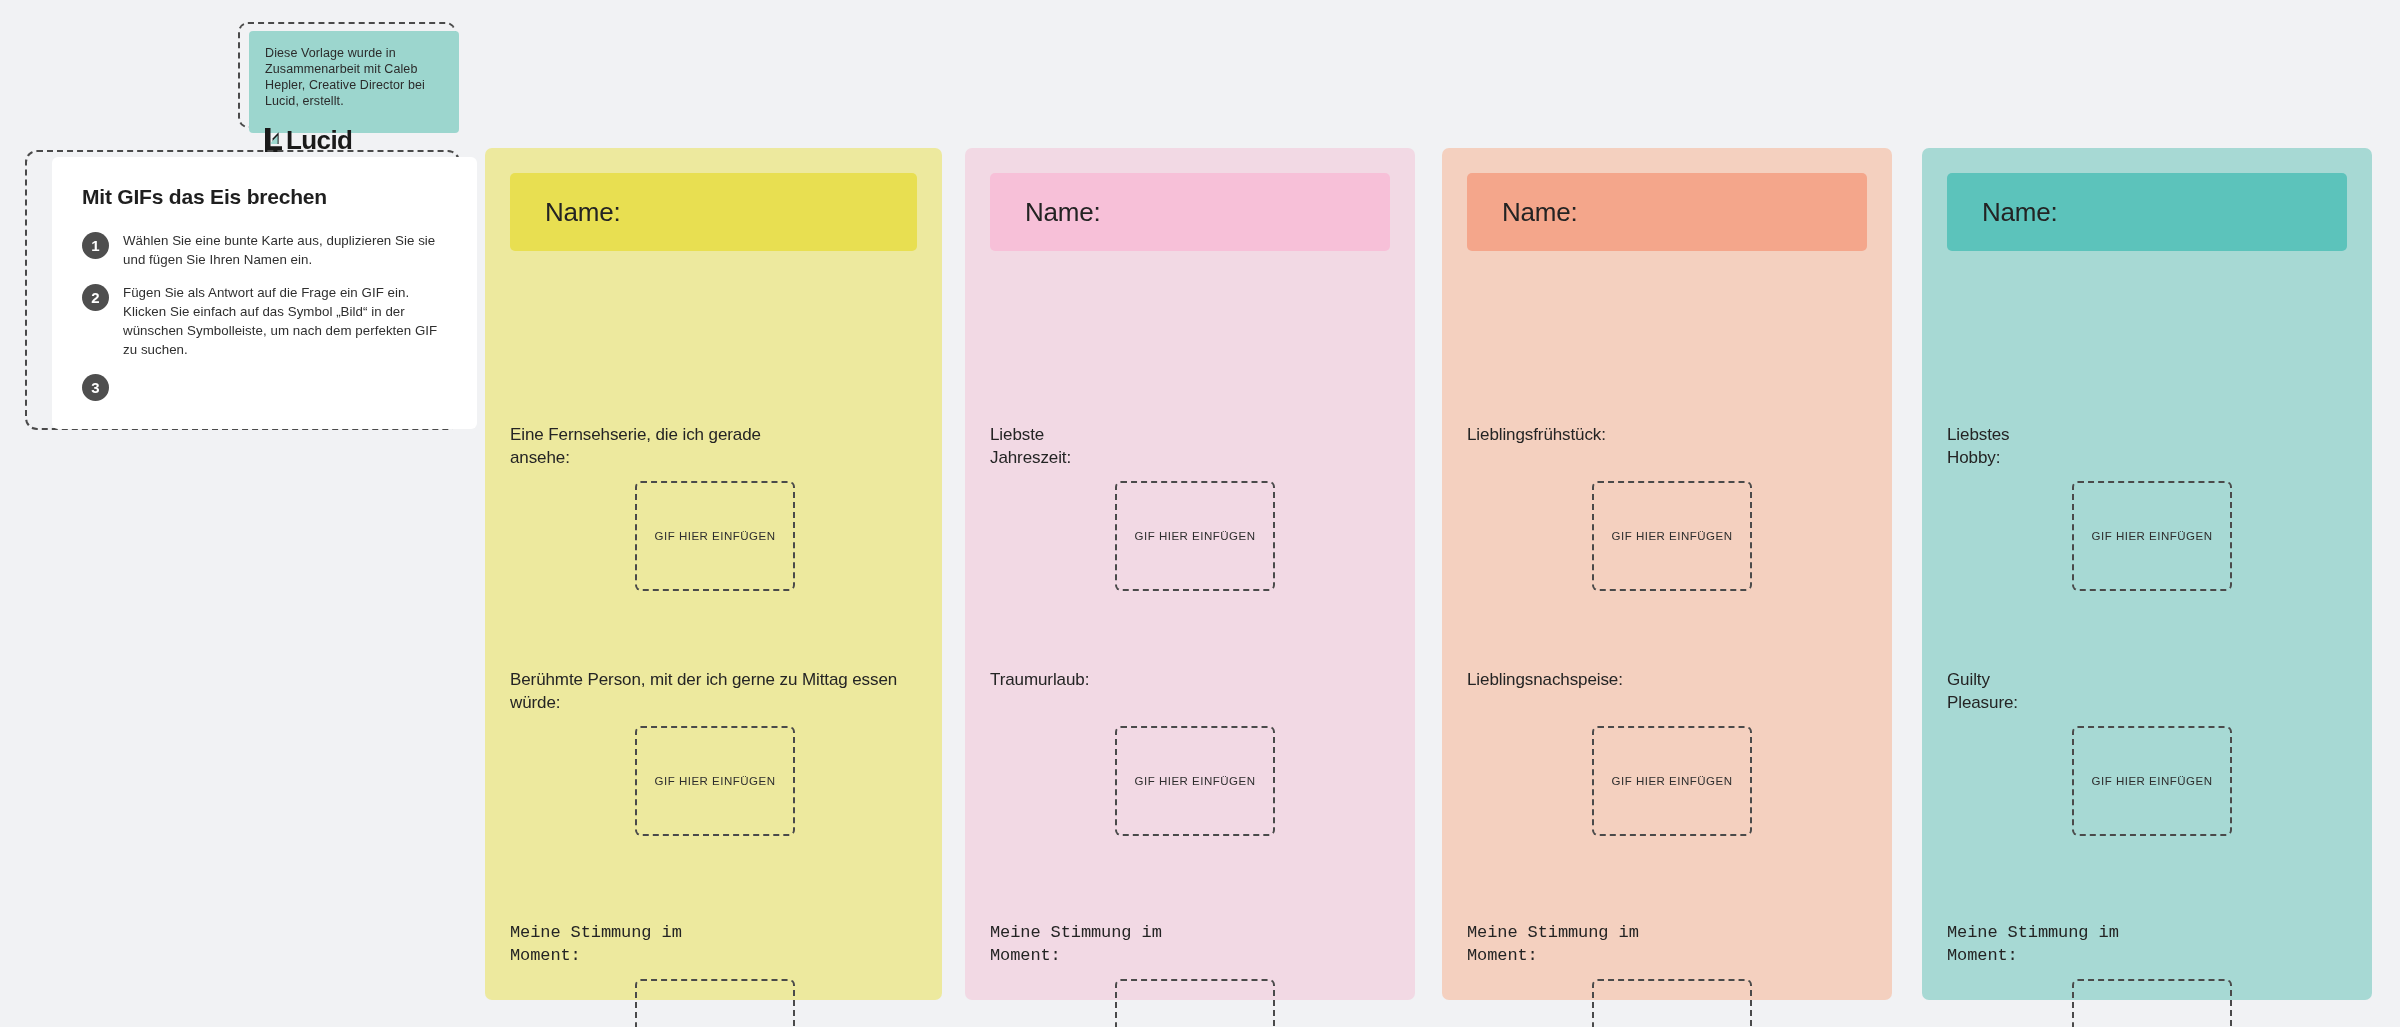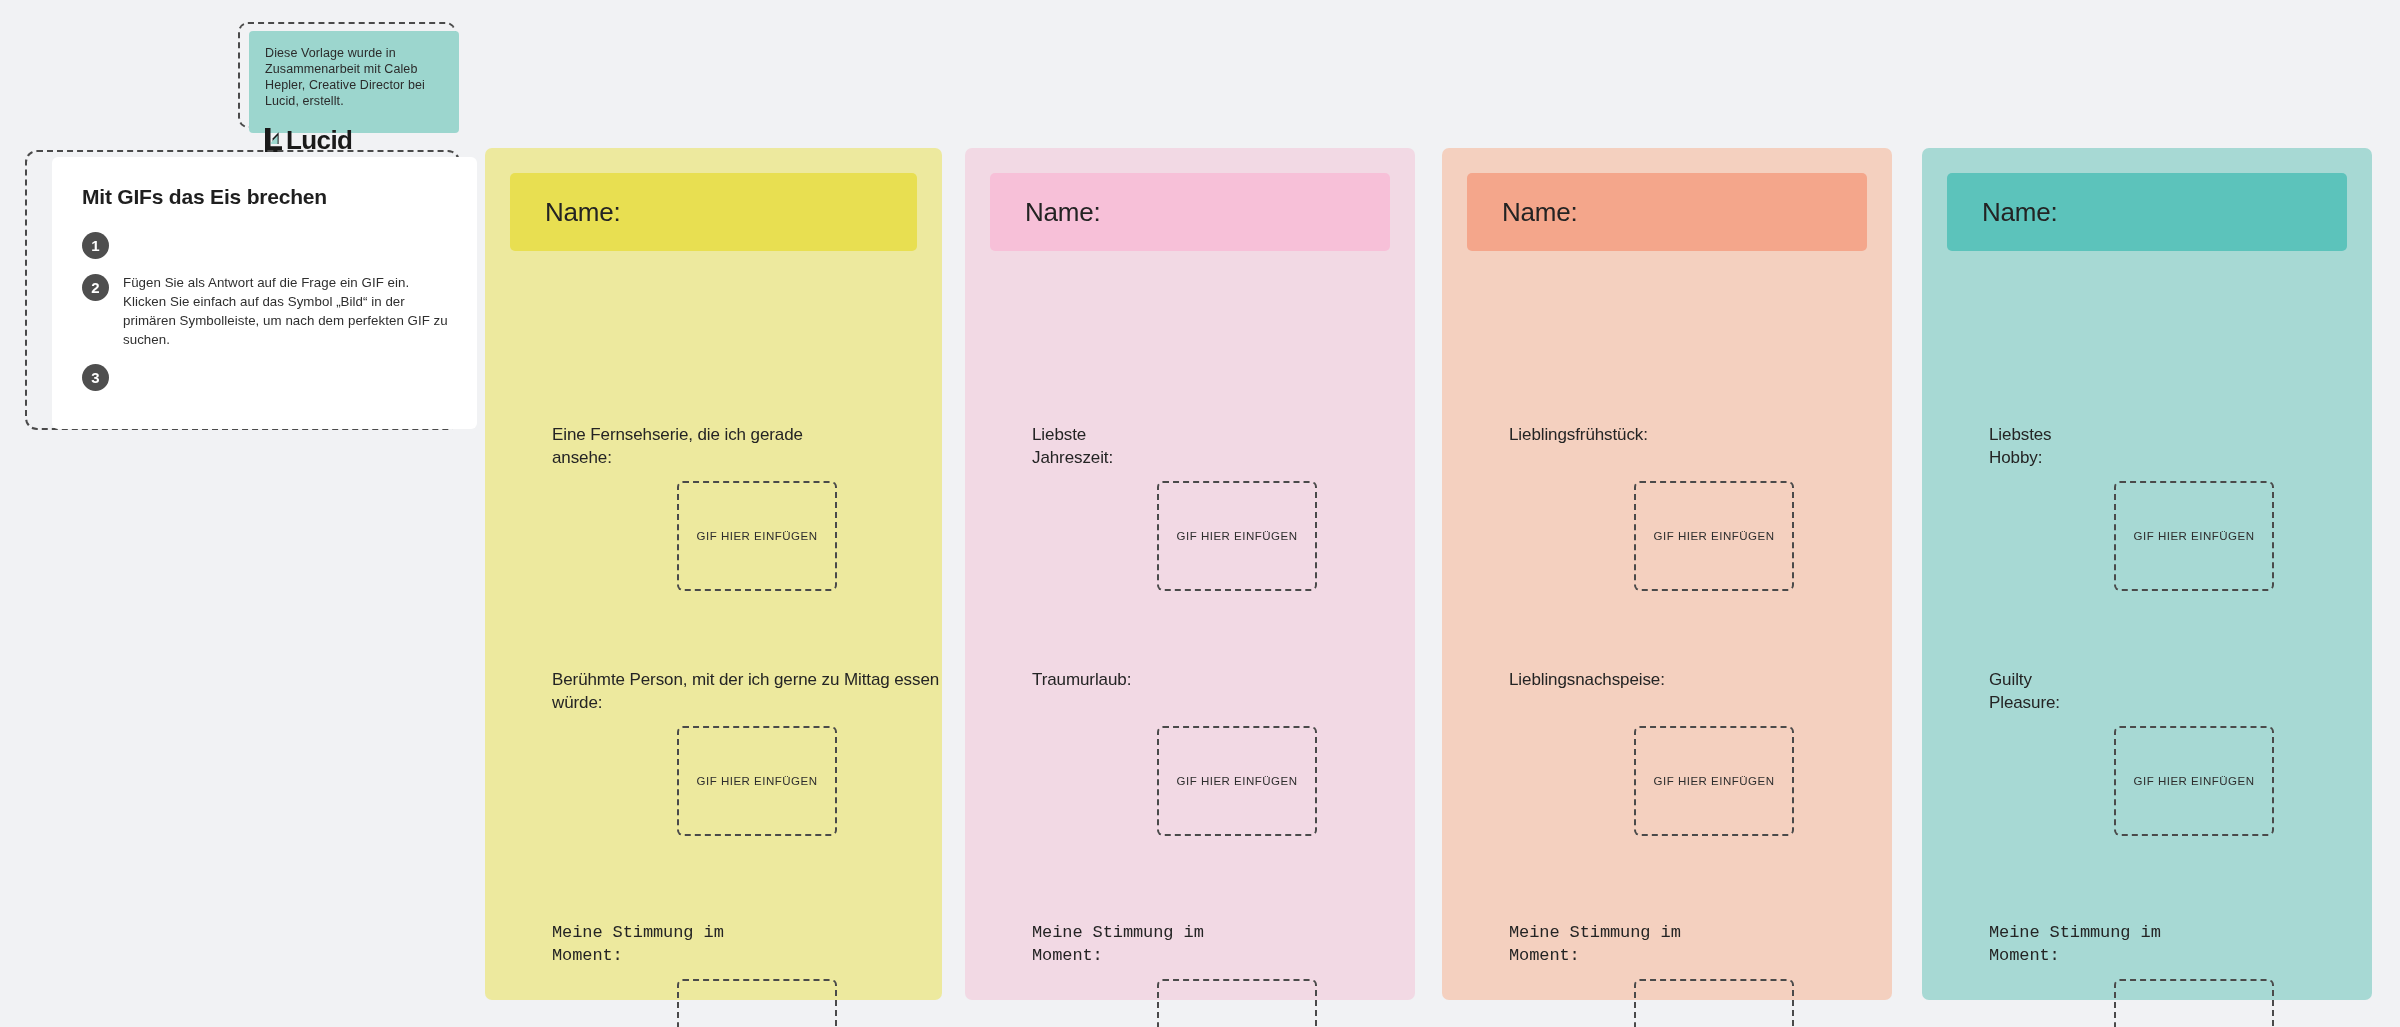--- a/index.html
+++ b/index.html
@@ -141,21 +141,20 @@
   }
   .card-header .name-label {
     font-size: 26px;
     color: #232323;
     letter-spacing: -0.2px;
   }
   .question-block {
     position: absolute;
     left: 25px;
     width: 460px;
-    margin-left: 42px;
   }
   .question-block.q1 { top: 275px; }
   .question-block.q2 { top: 520px; }
   .question-block.q3 { top: 773px; font-family: Liberation Mono, monospace; }
   .q-label {
     font-size: 17px;
     line-height: 23px;
     color: #242424;
     letter-spacing: -0.1px;
     white-space: pre-line;
@@ -195,25 +194,26 @@
     <span class="word">Lucid</span>
   </div>
 </div>
 
 <div id="instructions"></div>
 <div id="instructions-inner">
   <h1>Mit GIFs das Eis brechen</h1>
 
   <div class="step">
     <div class="step-num">1</div>
+    <div class="step-text">Wählen Sie eine bunte Karte aus, duplizieren Sie sie und fügen Sie Ihren Namen ein.</div>
   </div>
 
   <div class="step">
     <div class="step-num">2</div>
-    <div class="step-text">Fügen Sie als Antwort auf die Frage ein GIF ein. Klicken Sie einfach auf das Symbol „Bild“ in der primären Symbolleiste, um nach dem perfekten GIF zu suchen.</div>
+    <div class="step-text">Fügen Sie als Antwort auf die Frage ein GIF ein. Klicken Sie einfach auf das Symbol „Bild“ in der wünschen Symbolleiste, um nach dem perfekten GIF zu suchen.</div>
   </div>
 
   <div class="step">
     <div class="step-num">3</div>
   </div>
 </div>
 
 <div class="card" id="card-yellow" style="left: 485px; width: 457px; background: rgb(237, 233, 158);">
   <div class="card-header" style="background: rgb(232, 223, 81);">
     <span class="name-label">Name:</span>

